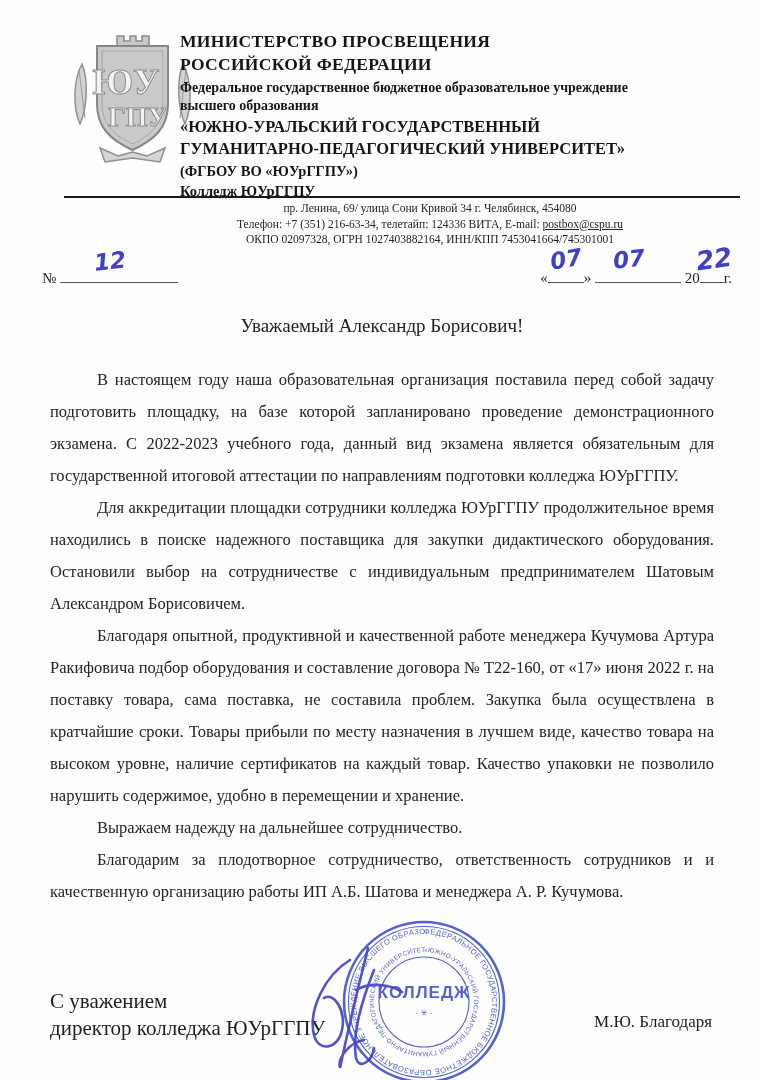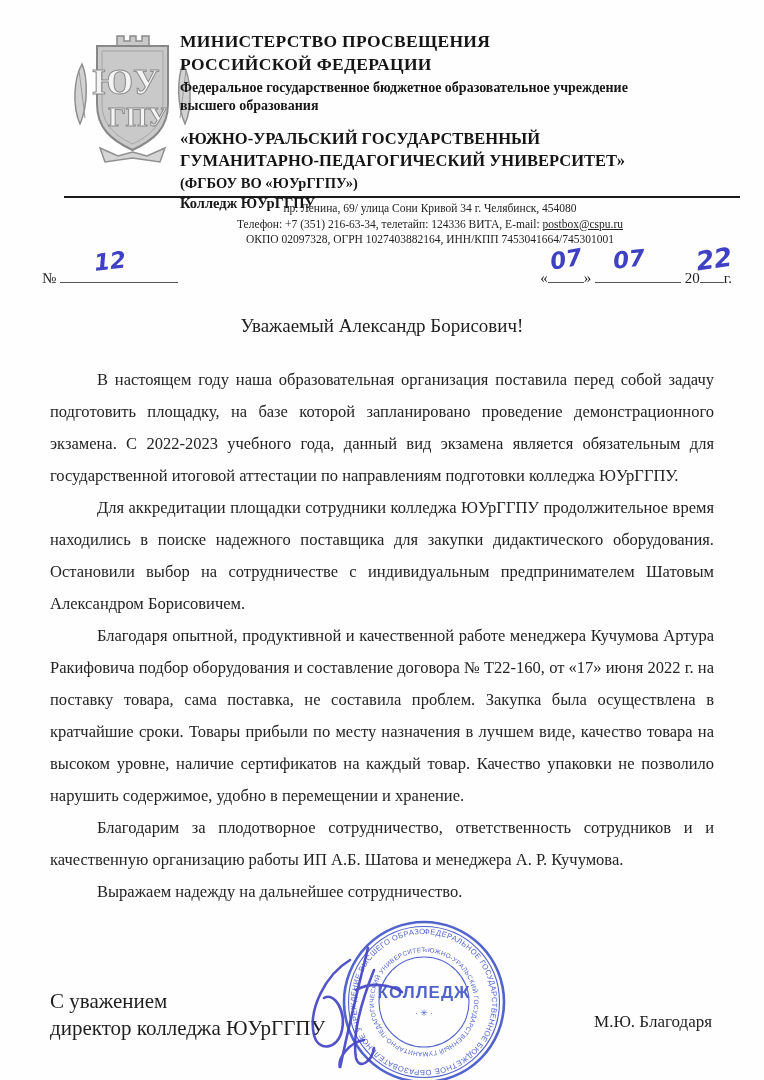--- a/index.html
+++ b/index.html
@@ -13,21 +13,21 @@
     overflow:hidden;
   }
   
   .emblem{position:absolute;left:60px;top:26px;width:145px;height:150px;}
   .head-center{
     position:absolute;left:180px;top:30px;width:560px;
     font-weight:bold;color:#151515;
   }
   .h-ministry{font-size:17.5px;line-height:1.3;letter-spacing:.3px;}
   .h-fed{font-size:14px;line-height:1.35;margin-top:3px;}
-  .h-univ{font-size:16.5px;line-height:1.32;margin-top:12px;}
+  .h-univ{font-size:16.5px;line-height:1.32;margin-top:0;}
   .h-abbrev{font-size:14.5px;line-height:1.4;margin-top:1px;}
   .h-college{font-size:14.5px;line-height:1.4;}
   .rule{position:absolute;left:64px;top:196px;width:676px;border-top:2.5px solid #1a1a1a;}
   .addr-block{
     position:absolute;left:150px;top:201px;width:560px;
     text-align:center;font-size:11.5px;line-height:1.35;color:#222;
   }
   .addr-block .email{text-decoration:underline;}
   
   .ref-row{position:absolute;left:42px;top:252px;width:690px;height:42px;font-size:15px;}
@@ -110,22 +110,22 @@
       <span class="uline u-month"><span class="hand hand-month">07</span></span>
       <span>20</span><span class="uline u-year"><span class="hand hand-year">22</span></span><span>г.</span>
     </div>
   </div>
 
   <div class="body-block">
     <div class="salutation">Уважаемый Александр Борисович!</div>
     <p>В настоящем году наша образовательная организация поставила перед собой задачу подготовить площадку, на базе которой запланировано проведение демонстрационного экзамена. С 2022-2023 учебного года, данный вид экзамена является обязательным для государственной итоговой аттестации по направлениям подготовки колледжа ЮУрГГПУ.</p>
     <p>Для аккредитации площадки сотрудники колледжа ЮУрГГПУ продолжительное время находились в поиске надежного поставщика для закупки дидактического оборудования. Остановили выбор на сотрудничестве с индивидуальным предпринимателем Шатовым Александром Борисовичем.</p>
     <p>Благодаря опытной, продуктивной и качественной работе менеджера Кучумова Артура Ракифовича подбор оборудования и составление договора № Т22-160, от «17» июня 2022 г. на поставку товара, сама поставка, не составила проблем. Закупка была осуществлена в кратчайшие сроки. Товары прибыли по месту назначения в лучшем виде, качество товара на высоком уровне, наличие сертификатов на каждый товар. Качество упаковки не позволило нарушить содержимое, удобно в перемещении и хранение.</p>
+    <p>Выражаем надежду на дальнейшее сотрудничество.</p>
     <p>Благодарим за плодотворное сотрудничество, ответственность сотрудников и и качественную организацию работы ИП А.Б. Шатова и менеджера А. Р. Кучумова.</p>
-    <p>Выражаем надежду на дальнейшее сотрудничество.</p>
   </div>
 
   <div class="closing">
     <div>С уважением</div>
     <div>директор колледжа ЮУрГГПУ</div>
   </div>
   <div class="signer-name">М.Ю. Благодаря</div>
 
   <svg class="stamp" viewBox="0 0 168 168" opacity="0.88">
     <defs>

